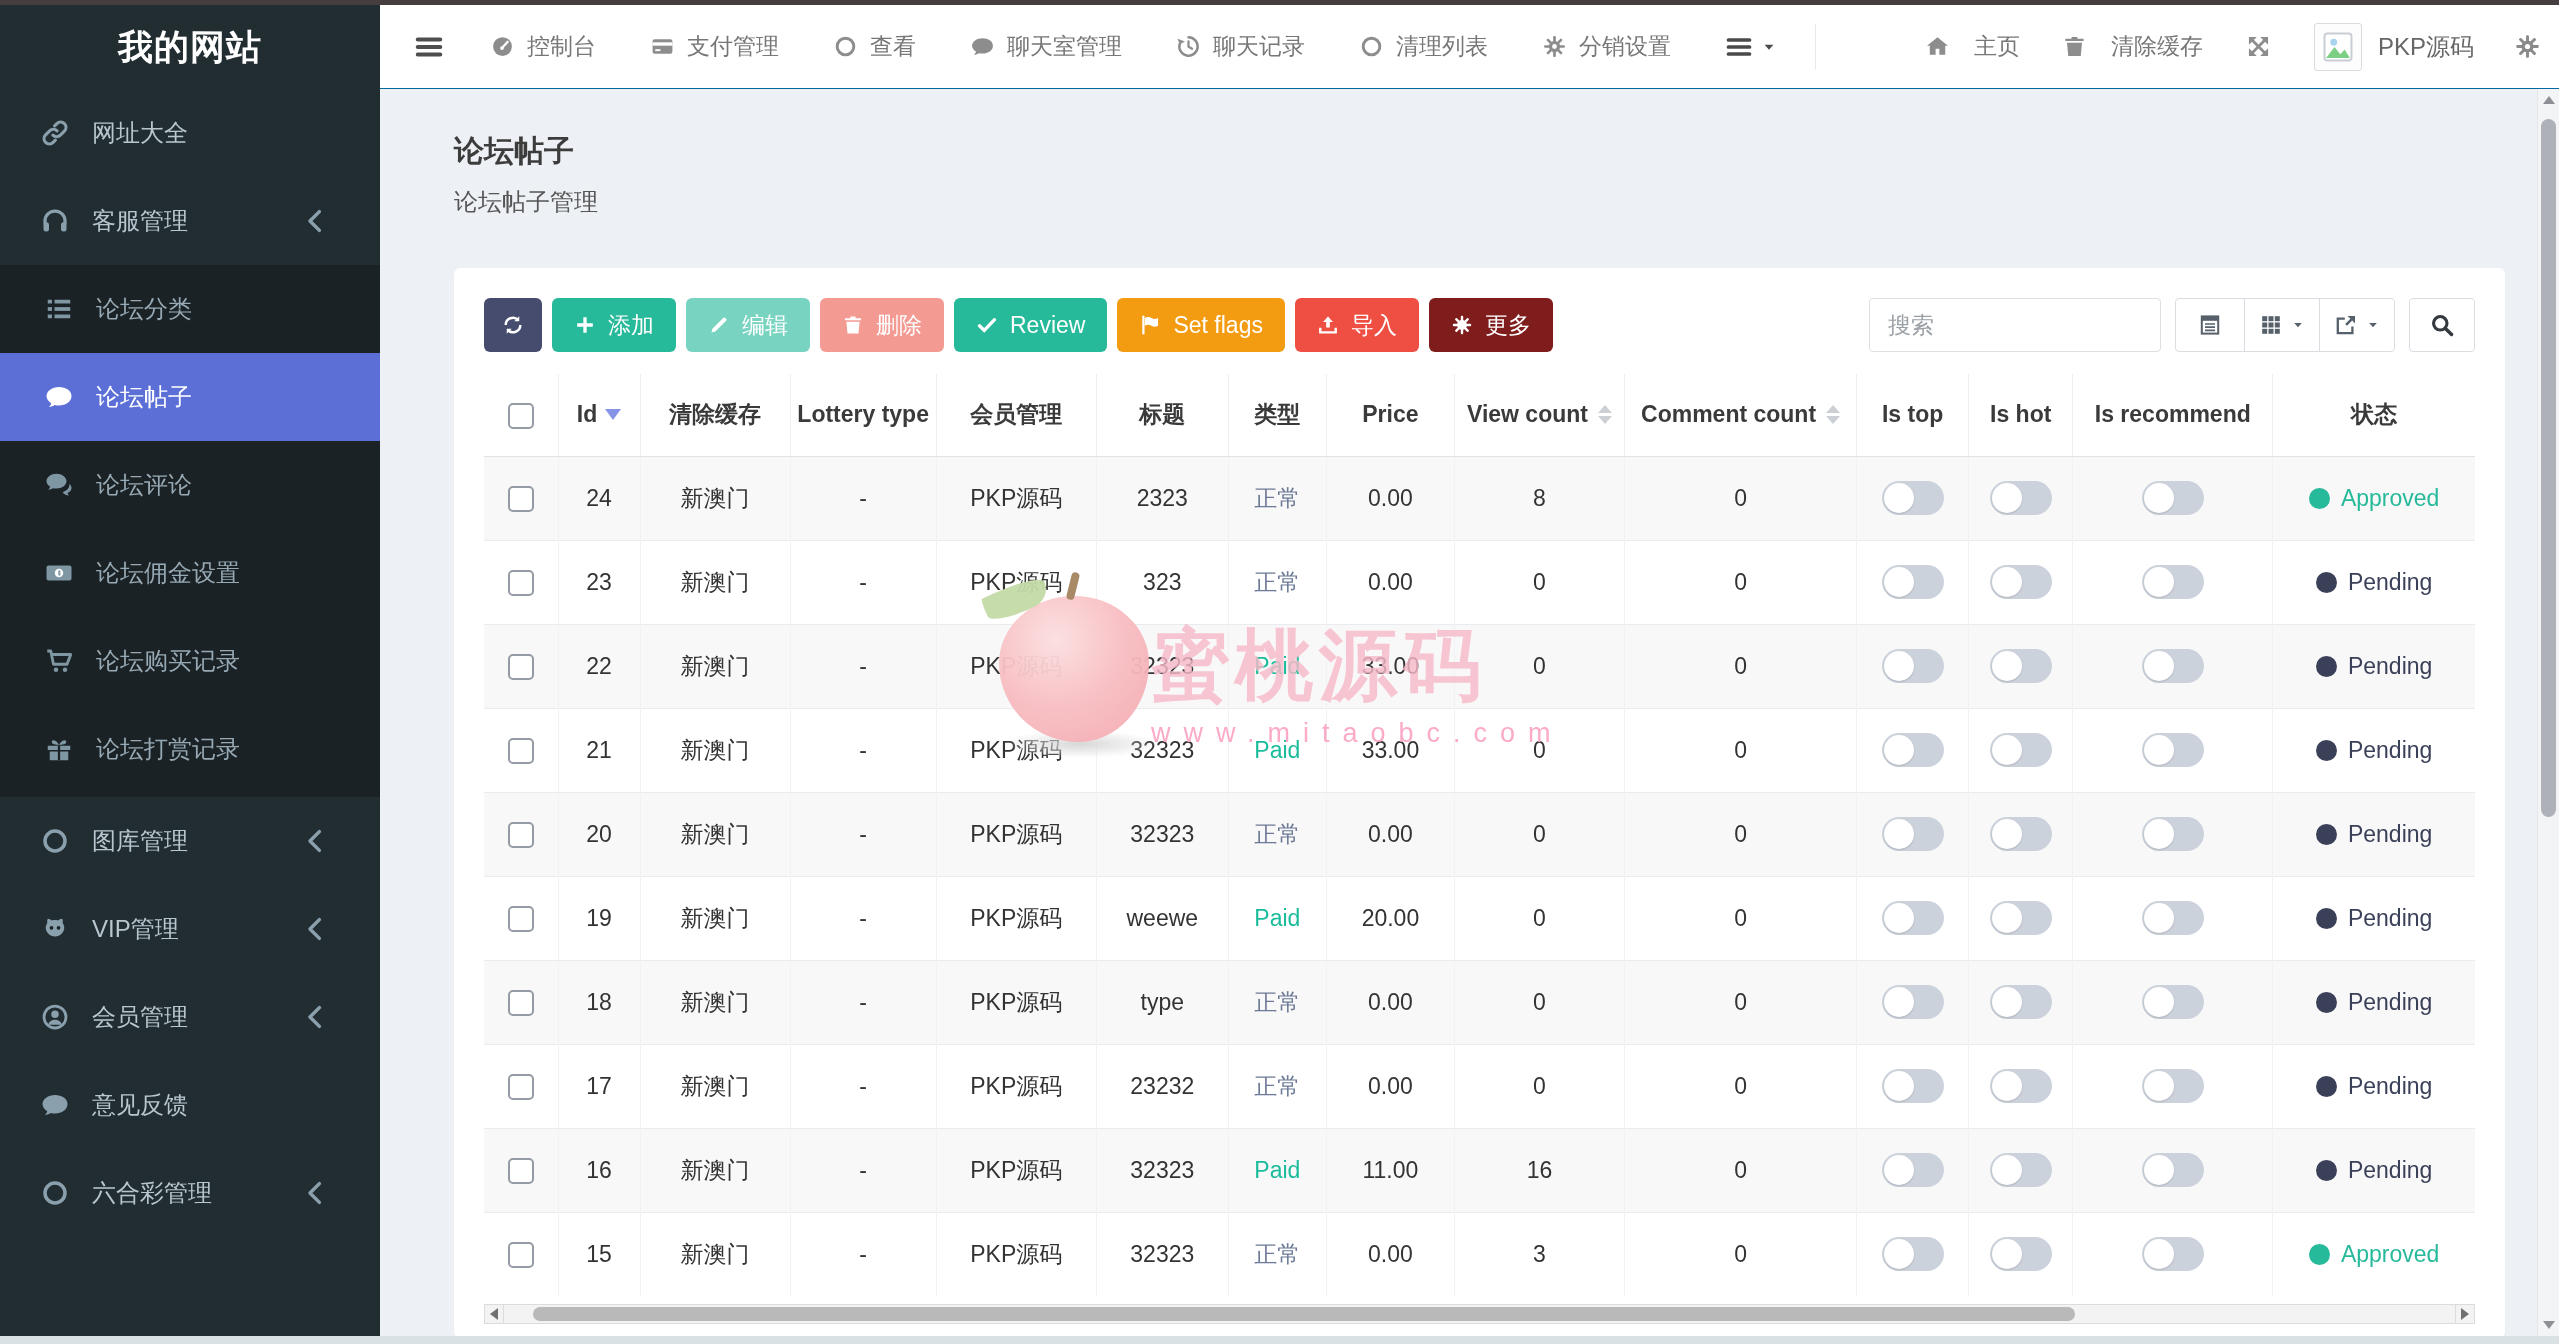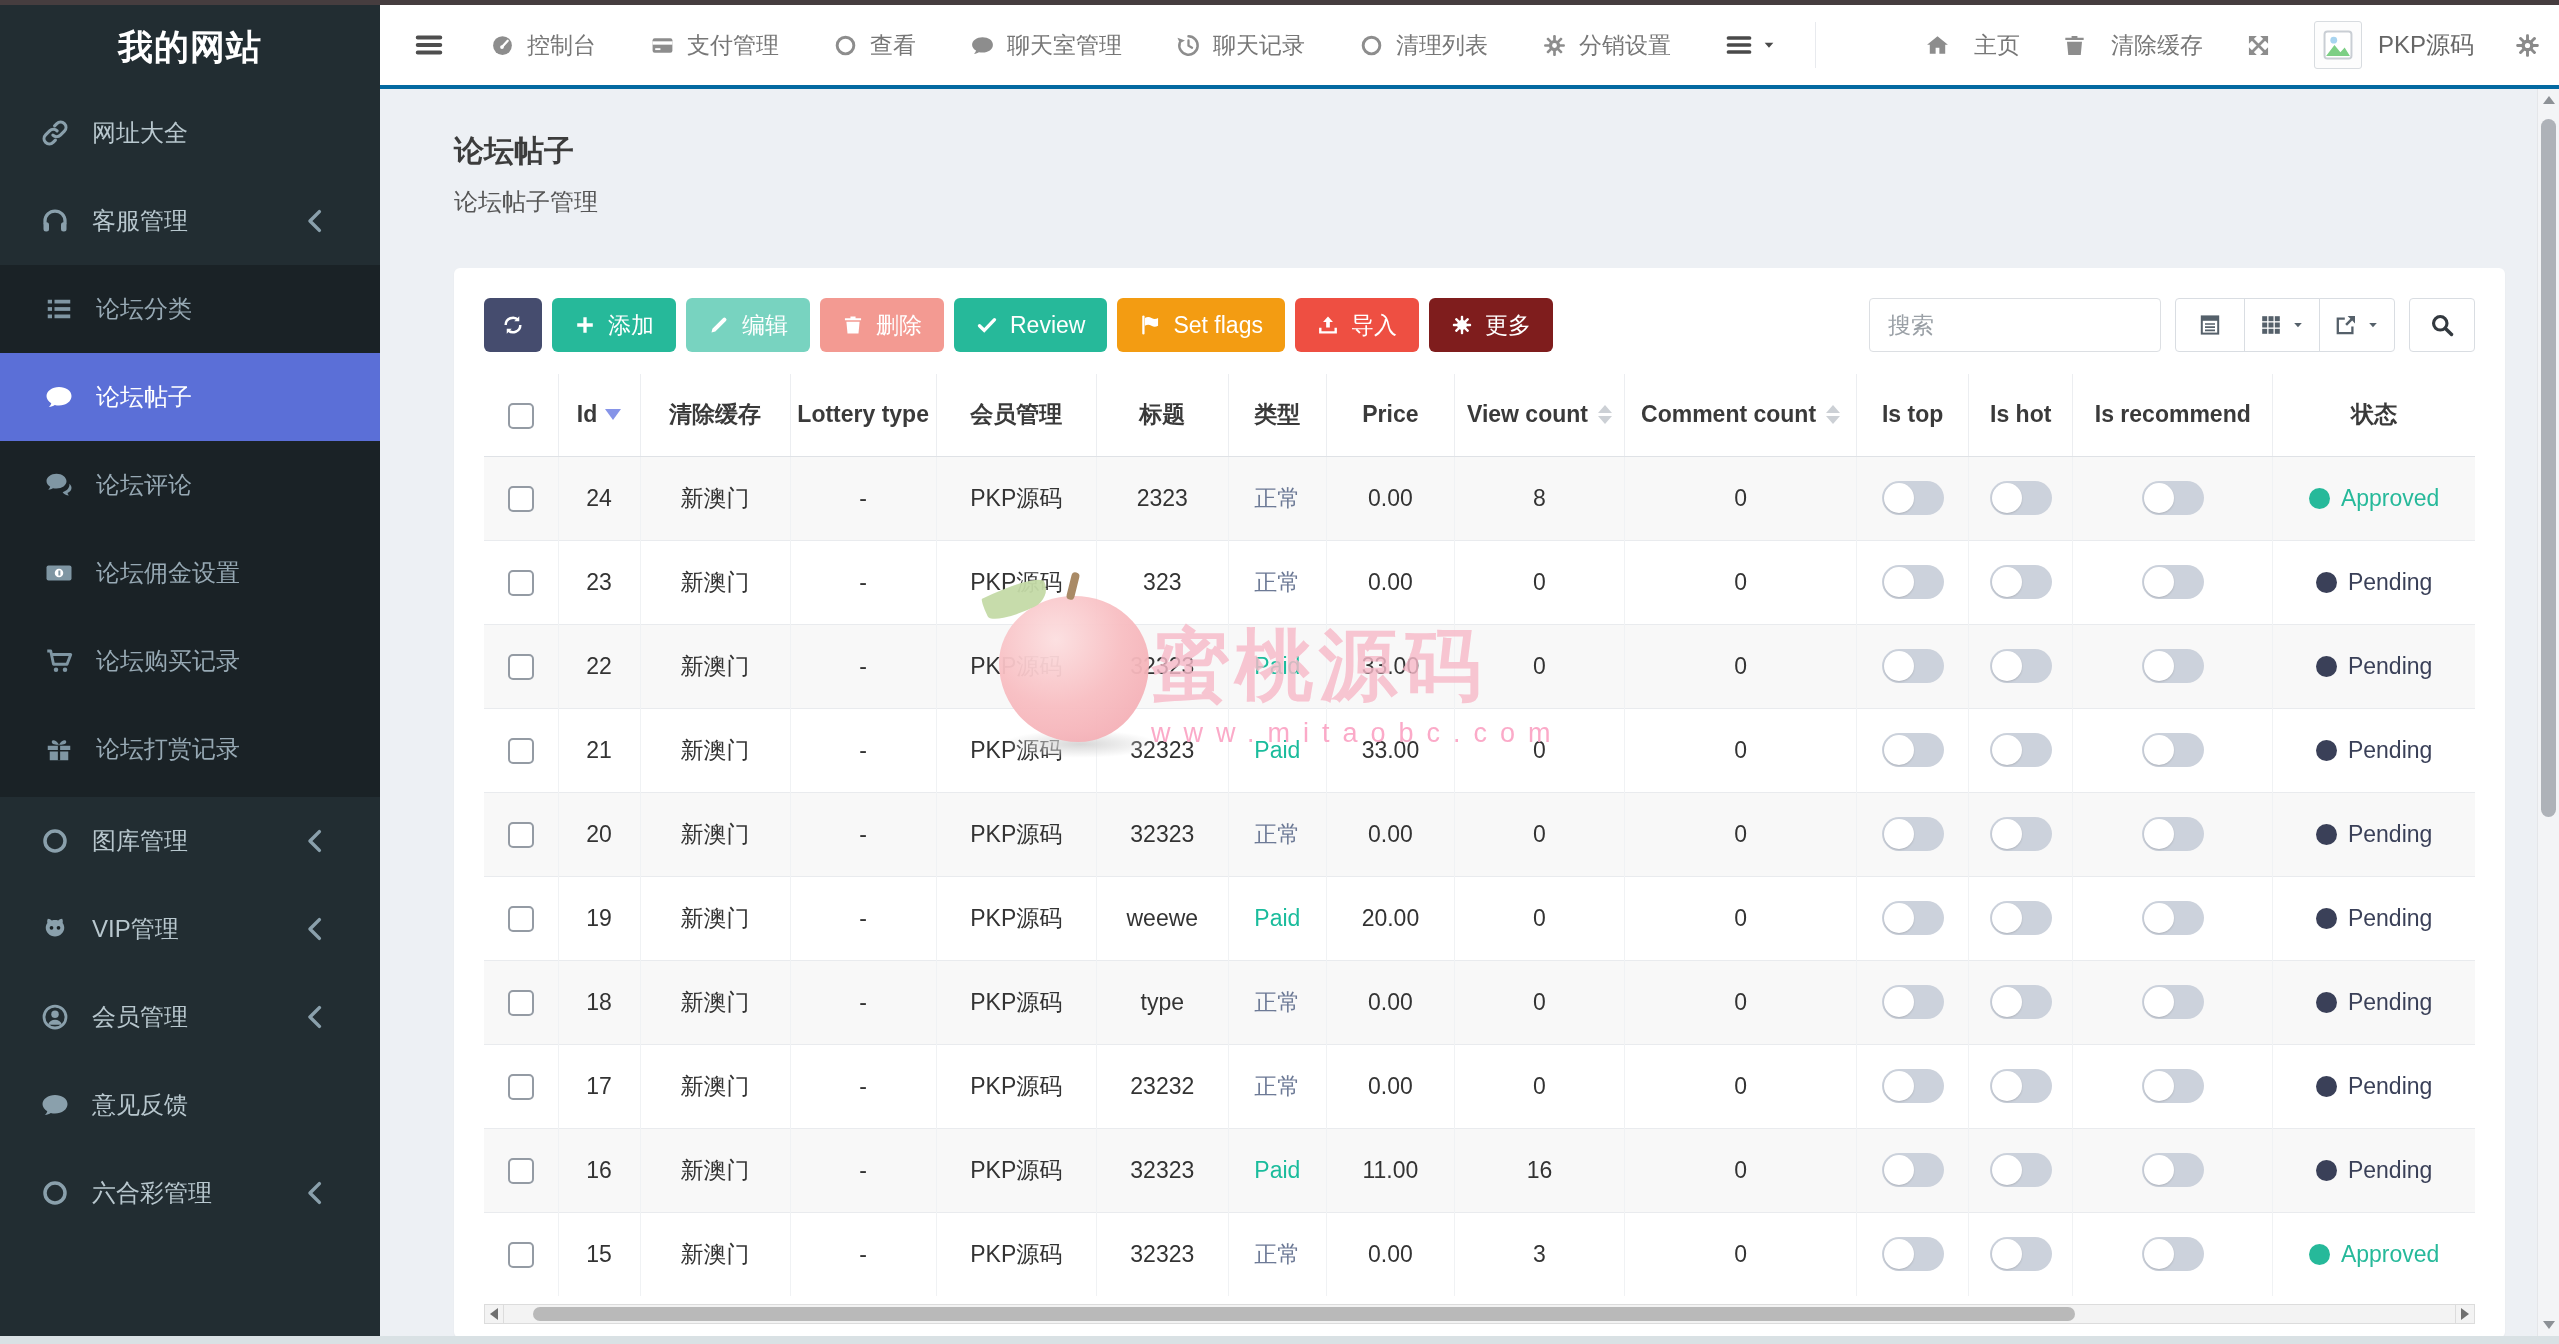--- a/index.html
+++ b/index.html
@@ -21,21 +21,21 @@
   .sgroup .sitem.parent{color:#ffffff;}
   .sgroup .sitem.parent .ic{color:#dfe6ea;}
   .sub .sitem{padding-left:44px;color:#97a9b4;}
   .sub .sitem .ic{color:#7f96a3;}
   .sitem.active{background:#5b6fd7;color:#ffffff;}
   .sitem.active .ic{color:#ffffff;}
   .chev{position:absolute;right:28px;top:50%;transform:translateY(-50%);width:20px;height:20px;color:#aebfc7;}
 
   
   .main{position:absolute;left:380px;top:5px;right:0;bottom:8px;display:flex;flex-direction:column;}
-  .navbar{height:84px;background:#ffffff;border-bottom:4px solid #0369a1;display:flex;align-items:center;padding:0 18px 0 34px;flex:0 0 auto;}
+  .navbar{height:84px;background:#ffffff;border-bottom:1px solid #0369a1;display:flex;align-items:center;padding:0 18px 0 34px;flex:0 0 auto;}
   .nav-toggle{color:#4e4e4e;width:30px;height:30px;margin-right:46px;cursor:pointer;flex:0 0 auto;}
   .nav-item{display:flex;align-items:center;color:#777777;font-size:23px;margin-right:54px;cursor:pointer;white-space:nowrap;}
   .nav-item .ic{width:25px;height:25px;margin-right:12px;color:#8d8d8d;}
   .nav-dd{margin-right:0;color:#555;}
   .nav-dd .ic{color:#4a4a4a;margin-right:8px;width:28px;height:28px;}
   .nav-dd .car{width:16px;height:16px;color:#4a4a4a;}
   .nav-sep{width:1px;height:46px;background:#e8eaee;margin:0 30px;}
   .nav-right{margin-left:auto;display:flex;align-items:center;}
   .nav-right .nav-item{margin-right:0;margin-left:42px;gap:12px;}
   .avatarbox{width:48px;height:48px;border:1px solid #d8dce0;border-radius:3px;background:#fdfdfd;display:flex;align-items:center;justify-content:center;margin-left:42px;}

